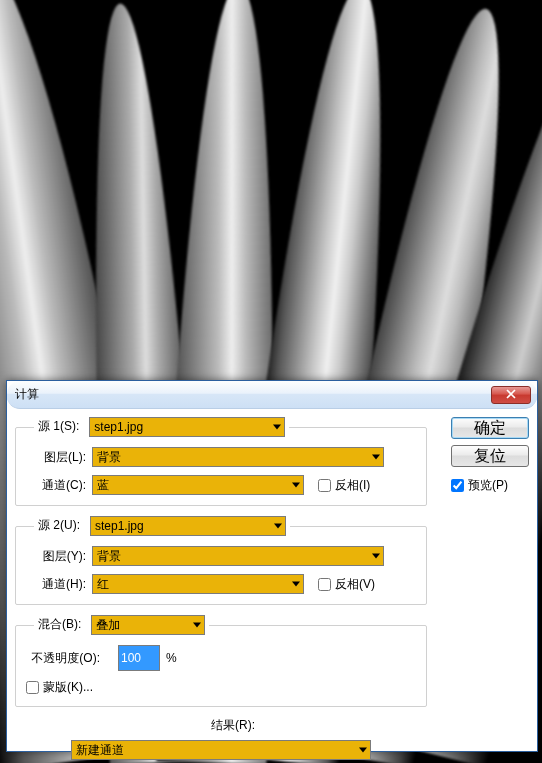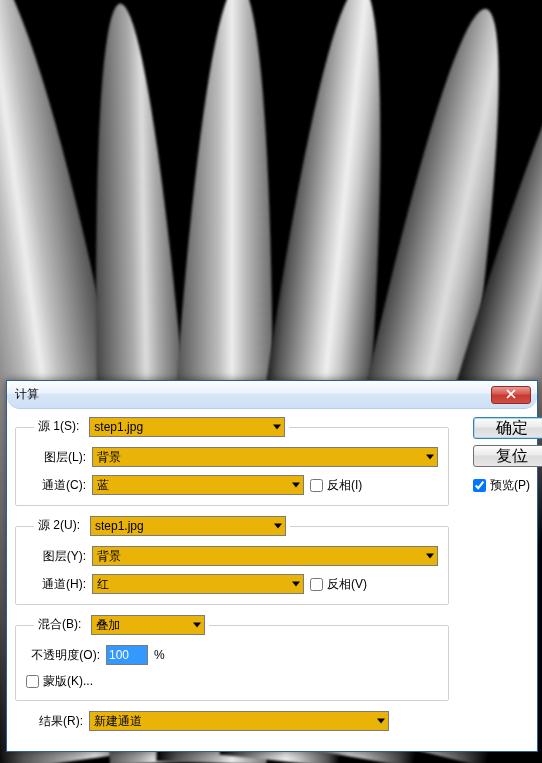--- a/index.html
+++ b/index.html
@@ -155,47 +155,49 @@
 .select .arrow {
   position: absolute;
   right: 3px; top: 50%;
   transform: translateY(-50%);
   width: 0; height: 0;
   border-left: 4px solid transparent;
   border-right: 4px solid transparent;
   border-top: 5px solid #000;
 }
 .sel-source { width: 196px; }
-.sel-layer  { width: 346px; }
+.sel-layer  { width: 292px; }
 .sel-chan   { width: 212px; }
 .sel-blend  { width: 114px; }
 .sel-result { width: 300px; }
 
-.ck-row { display: flex; align-items: center; gap: 4px; margin-left: 0; }
+.ck-row { display: flex; align-items: center; gap: 4px; margin-left: 8px; }
 .ck-row input { width: 13px; height: 13px; }
 
 .opacity-input {
   width: 42px;
-  height: 20px;
+  height: 26px;
   border: 1px solid #7b7b7b;
   background: #fff;
   color: #000;
   padding: 0 2px;
   font-size: 12px;
+  margin-left: 12px;
 }
 .opacity-input.selected {
   background: #3399ff;
   color: #fff;
 }
 
 .result-row {
   display: flex;
   align-items: center;
   gap: 6px;
   margin-top: 4px;
+  flex-direction: column;
 }
 </style>
 </head>
 <body>
 
 <div class="bg-image">
   <div class="leaf l1"></div>
   <div class="leaf l2"></div>
   <div class="leaf l3"></div>
   <div class="leaf l4"></div>

